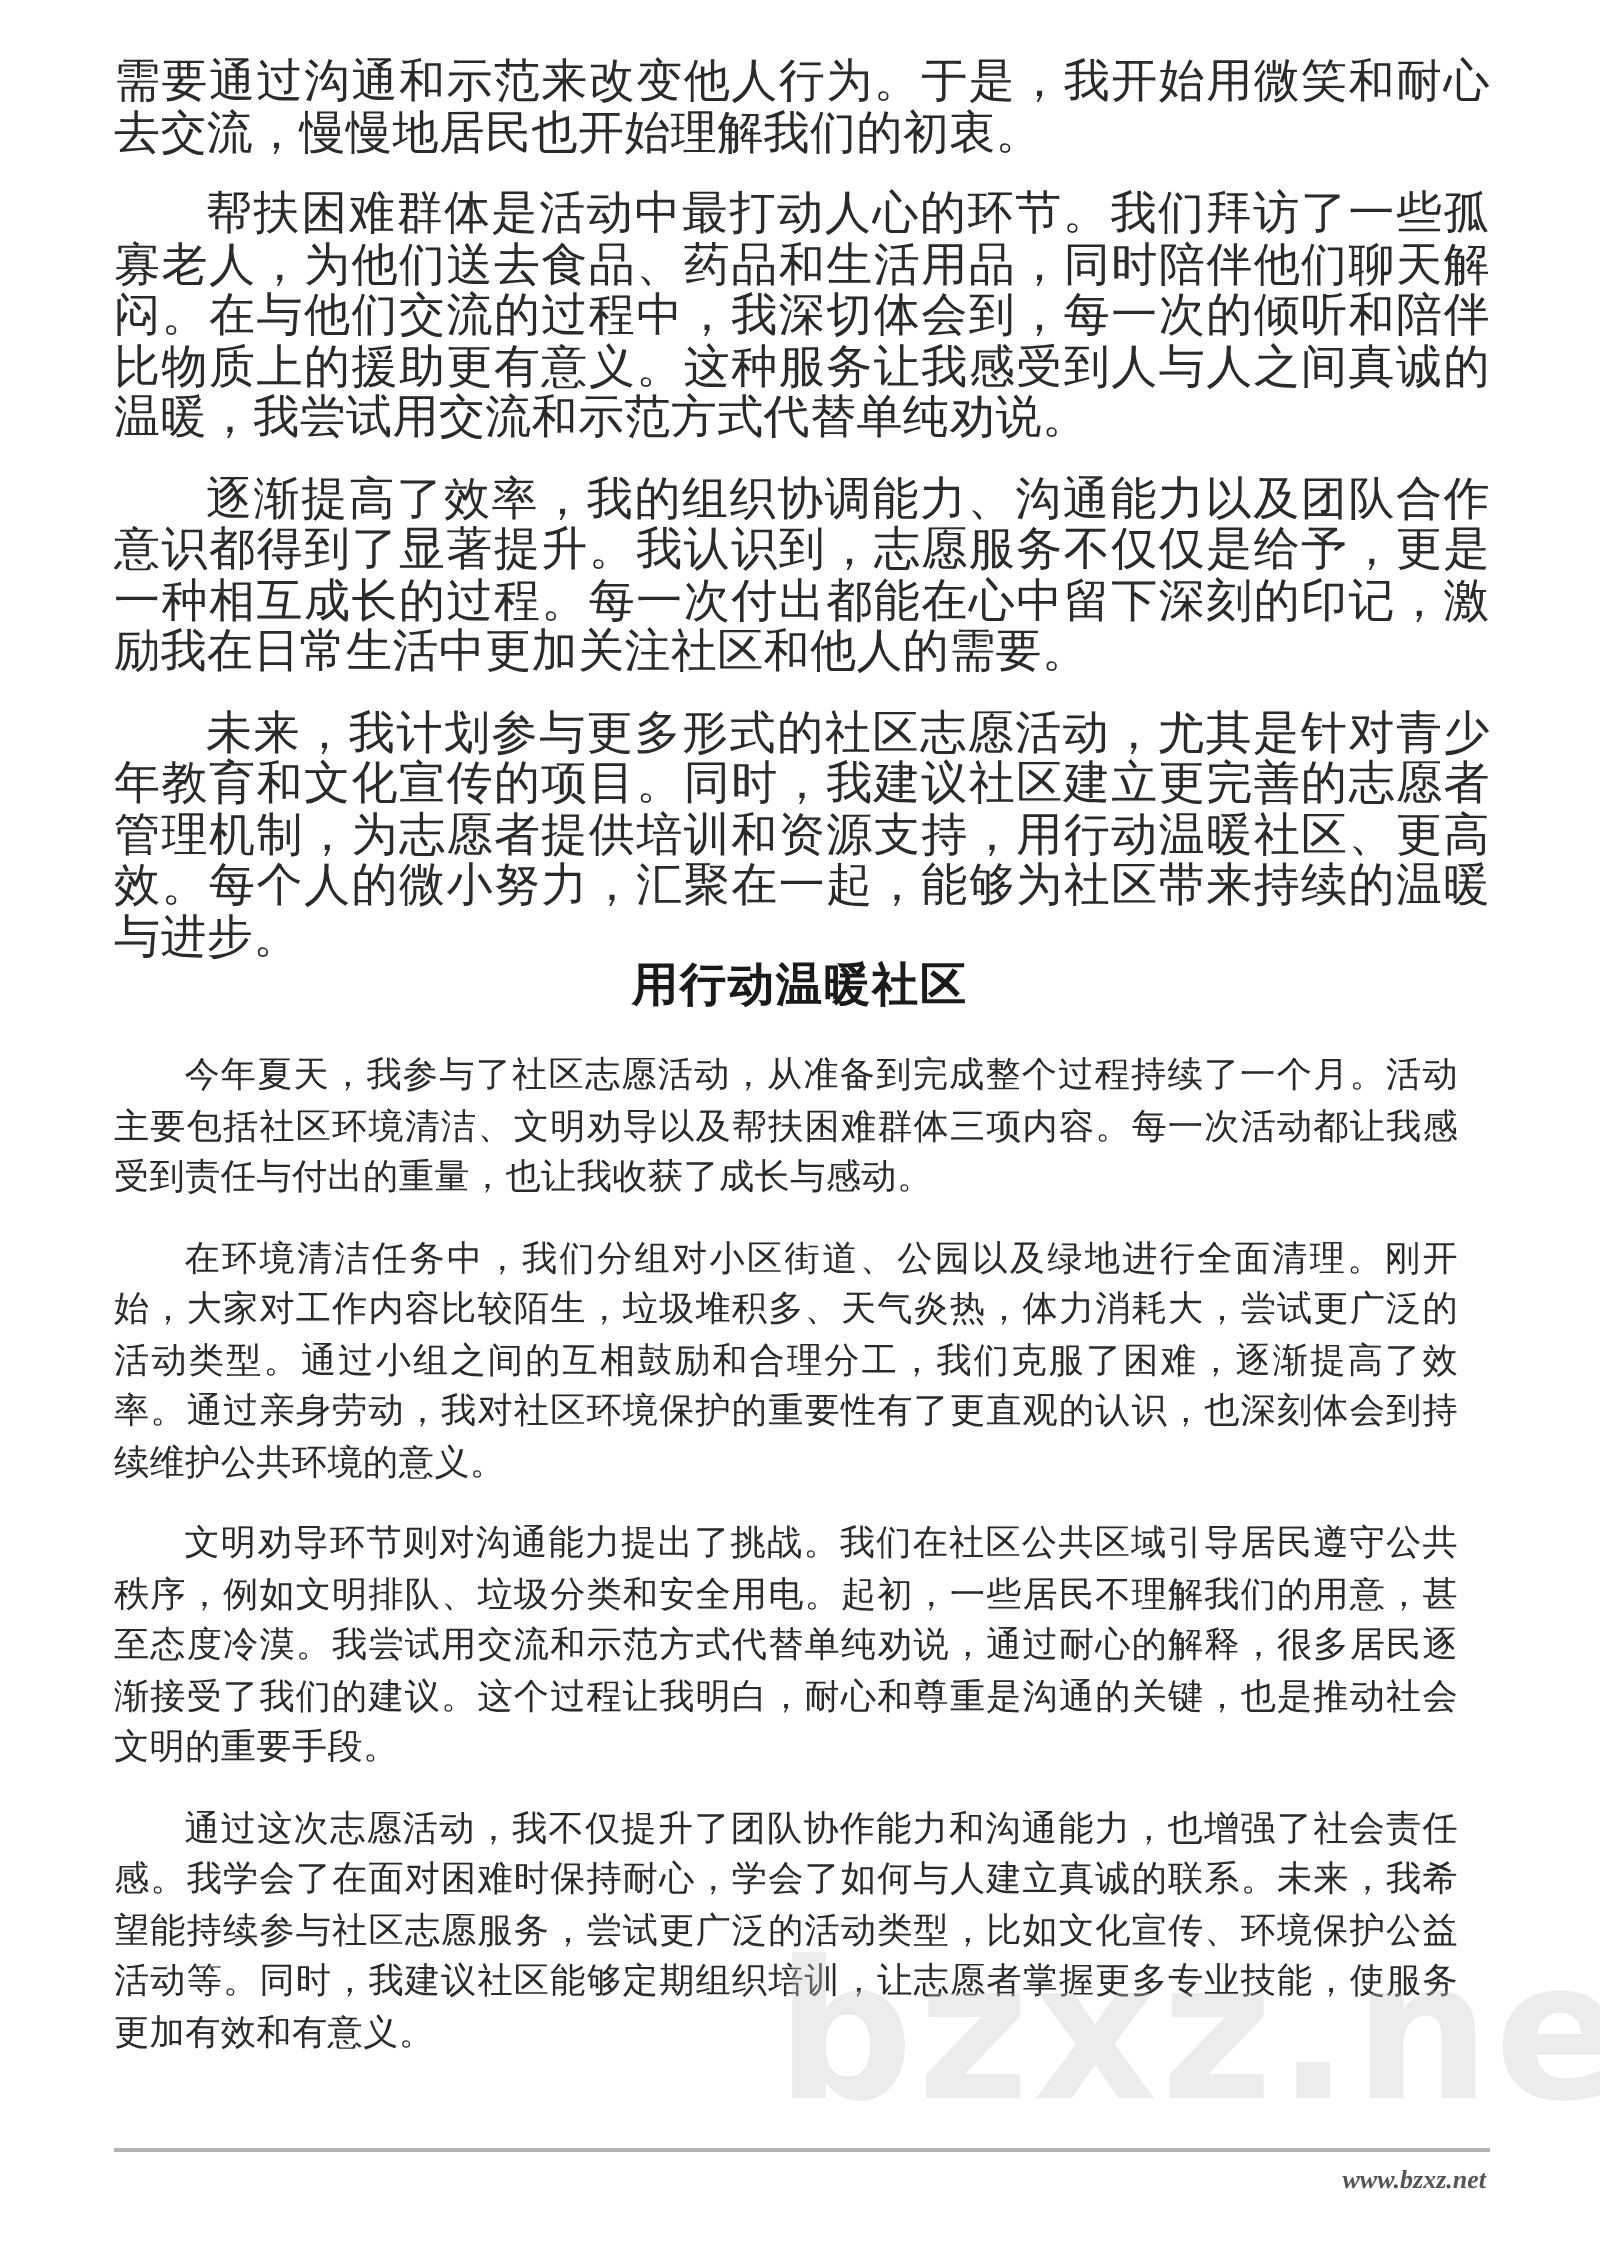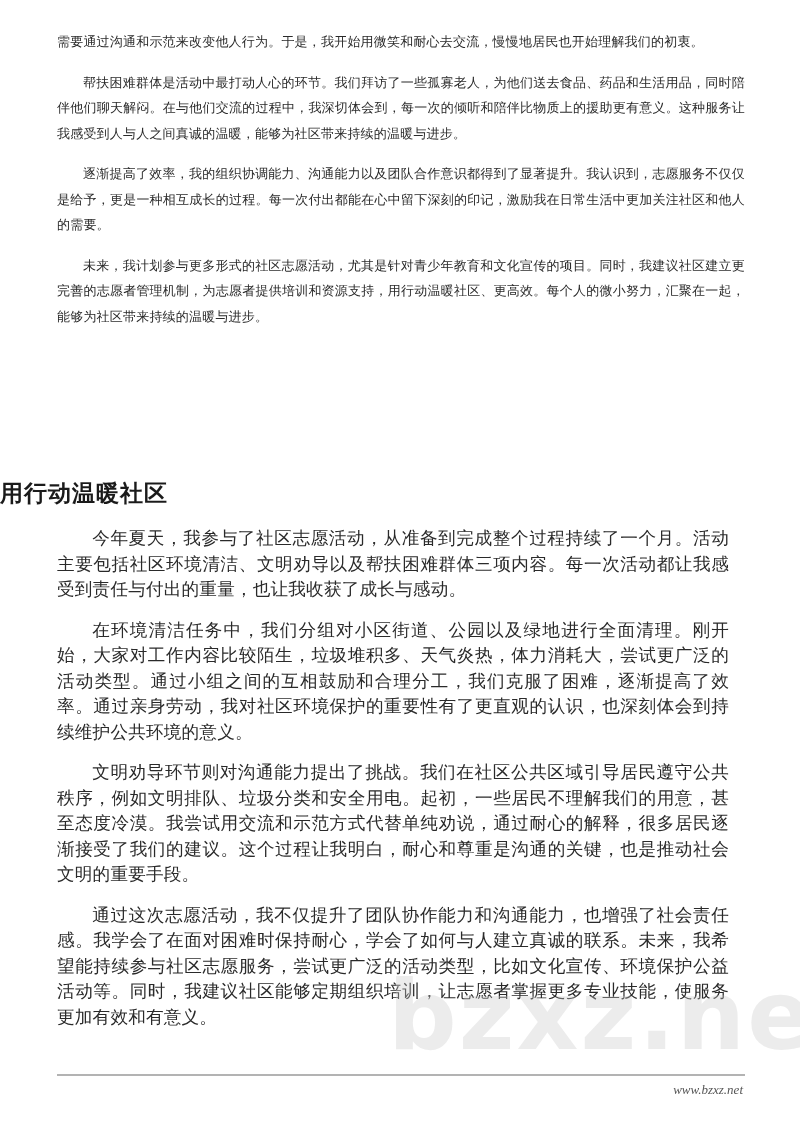--- a/index.html
+++ b/index.html
@@ -4,62 +4,62 @@
 <style>
   html, body { margin: 0; padding: 0; background: #ffffff; }
   body { width: 800px; height: 1131px; position: relative; overflow: hidden; }
   .page {
     position: absolute; left: 0; top: 0; width: 800px; height: 1131px;
     background: #ffffff;
   }
   .content {
     position: absolute; left: 57px; top: 29px; width: 688px;
     font-family: "DejaVu Serif", "Liberation Serif", serif;
-    font-size: 13px; line-height: 25.5px; color: #2a2a2a;
+    font-size: 23px; line-height: 25.5px; color: #2a2a2a;
   }
   .content p {
     margin: 0 0 15px 0; text-indent: 2em; text-align: justify;
     letter-spacing: 0.2px;
   }
   .content p.cont { text-indent: 0; }
   .title {
     font-family: "DejaVu Sans", "Liberation Sans", sans-serif;
     font-weight: bold; font-size: 23px; line-height: 30px;
-    color: #1a1a1a; letter-spacing: 1px;
+    text-align: center; color: #1a1a1a; letter-spacing: 1px;
     margin: 0; position: absolute; left: 0; width: 800px; top: 478px;
   }
   .section2 { position: absolute; left: 57px; top: 526px; width: 688px;
     font-family: "DejaVu Serif", "Liberation Serif", serif;
     font-size: 17.6px; line-height: 25.5px; color: #2a2a2a; }
   .section2 p { margin: 0 16px 15px 0; text-indent: 2em; text-align: justify; letter-spacing: 0.2px; }
   .watermark {
     position: absolute; left: 388px; top: 968px;
     font-family: "DejaVu Sans", "Liberation Sans", sans-serif;
     font-weight: bold; font-size: 96px; line-height: 96px;
     color: rgba(200,200,200,0.35); letter-spacing: 2px;
     pointer-events: none; z-index: 2;
   }
   .footer-rule {
     position: absolute; left: 57px; top: 1074px; width: 688px; height: 2px;
     background: #b3b3b3;
   }
   .footer-text {
     position: absolute; right: 57px; top: 1082px;
     font-family: "Liberation Serif", "DejaVu Serif", serif;
-    font-style: italic; font-size: 13px; color: #555555;
+    font-style: italic; font-size: 13px; color: #555555; font-weight: bold;
   }
 </style>
 </head>
 <body>
 
 <div class="page">
 
   <div class="content">
     <p class="cont">需要通过沟通和示范来改变他人行为。于是，我开始用微笑和耐心去交流，慢慢地居民也开始理解我们的初衷。</p>
-    <p>帮扶困难群体是活动中最打动人心的环节。我们拜访了一些孤寡老人，为他们送去食品、药品和生活用品，同时陪伴他们聊天解闷。在与他们交流的过程中，我深切体会到，每一次的倾听和陪伴比物质上的援助更有意义。这种服务让我感受到人与人之间真诚的温暖，能够为社区带来持续的温暖与进步。</p>
+    <p>帮扶困难群体是活动中最打动人心的环节。我们拜访了一些孤寡老人，为他们送去食品、药品和生活用品，同时陪伴他们聊天解闷。在与他们交流的过程中，我深切体会到，每一次的倾听和陪伴比物质上的援助更有意义。这种服务让我感受到人与人之间真诚的温暖，我尝试用交流和示范方式代替单纯劝说。</p>
     <p>逐渐提高了效率，我的组织协调能力、沟通能力以及团队合作意识都得到了显著提升。我认识到，志愿服务不仅仅是给予，更是一种相互成长的过程。每一次付出都能在心中留下深刻的印记，激励我在日常生活中更加关注社区和他人的需要。</p>
     <p>未来，我计划参与更多形式的社区志愿活动，尤其是针对青少年教育和文化宣传的项目。同时，我建议社区建立更完善的志愿者管理机制，为志愿者提供培训和资源支持，用行动温暖社区、更高效。每个人的微小努力，汇聚在一起，能够为社区带来持续的温暖与进步。</p>
   </div>
 
   <h1 class="title">用行动温暖社区</h1>
 
   <div class="section2">
     <p>今年夏天，我参与了社区志愿活动，从准备到完成整个过程持续了一个月。活动主要包括社区环境清洁、文明劝导以及帮扶困难群体三项内容。每一次活动都让我感受到责任与付出的重量，也让我收获了成长与感动。</p>
     <p>在环境清洁任务中，我们分组对小区街道、公园以及绿地进行全面清理。刚开始，大家对工作内容比较陌生，垃圾堆积多、天气炎热，体力消耗大，尝试更广泛的活动类型。通过小组之间的互相鼓励和合理分工，我们克服了困难，逐渐提高了效率。通过亲身劳动，我对社区环境保护的重要性有了更直观的认识，也深刻体会到持续维护公共环境的意义。</p>
     <p>文明劝导环节则对沟通能力提出了挑战。我们在社区公共区域引导居民遵守公共秩序，例如文明排队、垃圾分类和安全用电。起初，一些居民不理解我们的用意，甚至态度冷漠。我尝试用交流和示范方式代替单纯劝说，通过耐心的解释，很多居民逐渐接受了我们的建议。这个过程让我明白，耐心和尊重是沟通的关键，也是推动社会文明的重要手段。</p>

